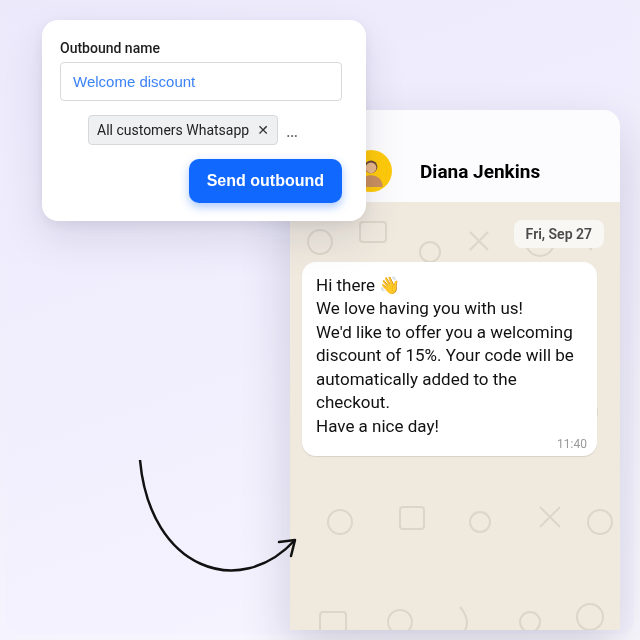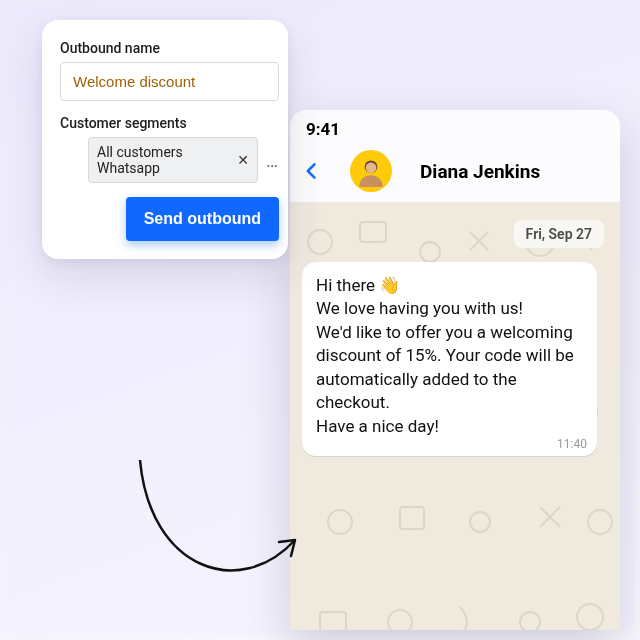--- a/index.html
+++ b/index.html
@@ -14,38 +14,38 @@
     position:absolute; inset:0;
     border-radius: 14px;
     margin: 6px;
     background: linear-gradient(160deg,#ece9fc,#f7f5ff);
   }
 
   
   .form-card {
     position: absolute;
     left: 42px; top: 20px;
-    width: 246px;
+    width: 324px;
     background: #fff;
     border-radius: 16px;
     box-shadow: 0 18px 40px rgba(50,50,93,.12), 0 4px 12px rgba(0,0,0,.06);
-    padding: 20px 9px 18px 18px;
+    padding: 20px 24px 18px 18px;
     z-index: 3;
   }
   .fld { margin-bottom: 14px; }
   .lbl {
     font-size: 14px; color:#1c1c1c; margin-bottom:6px; font-weight:500;
   }
   .txt {
     width:100%;
     border:1px solid #d9d9d9;
     border-radius:4px;
     font-size:15px;
     padding:10px 12px;
-    color:#a16207;
+    color:#3b82f6;
     background:#fff;
   }
   .chips-row {
     display:flex; align-items:center; gap:8px;margin-left:28px;
   }
   .chip {
     display:flex; align-items:center; gap:8px;
     background:#eef0f1;
     border:1px solid #d6d8da;
     border-radius:4px;
@@ -57,21 +57,21 @@
   .ellips {
     font-size:18px; letter-spacing:1px; color:#6b6b6b;
   }
   .send-row { display:flex; justify-content:flex-end; margin-top:14px; }
   .send-btn {
     background:#1068ff;
     color:#fff;
     font-weight:700;
     font-size:16px;
     border:none;
-    border-radius:4px;
+    border-radius:10px;
     padding:13px 18px;
     cursor:pointer;
     box-shadow:0 4px 10px rgba(16,104,255,.35);
   }
 
   
   .phone {
     position:absolute;
     left: 290px; top: 110px;
     width: 330px; height: 520px;
@@ -157,21 +157,20 @@
   <div class="fld">
     <div class="lbl">Outbound name</div>
     <input class="txt" type="text" value="Welcome discount" style="">
   </div>
 
   <div class="fld">
   </div>
 
 
   <div class="fld">
-    <div class="lbl">Customer segments</div>
     <div class="chips-row">
       <div class="chip">
         <span>All customers Whatsapp</span>
         <span class="chip-x">✕</span>
       </div>
       <span class="ellips">…</span>
     </div>
   </div>
 
   <div class="send-row">

